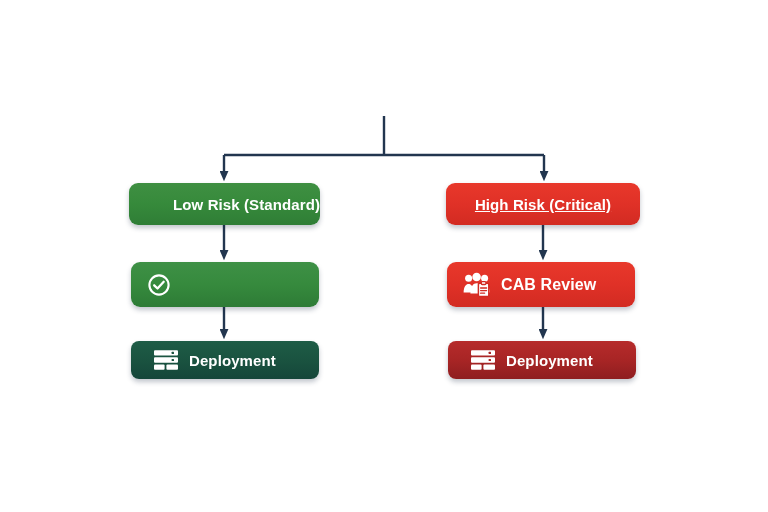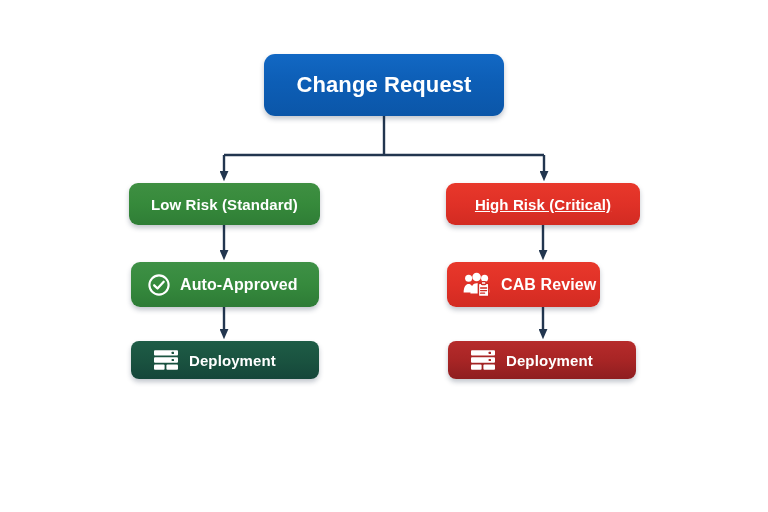--- a/index.html
+++ b/index.html
@@ -59,20 +59,21 @@
   }
 
   
   #node-low {
     left: 129px;
     top: 183px;
     width: 191px;
     height: 42px;
     background: linear-gradient(180deg, #3f8f42 0%, #368a3b 50%, #2f7d36 100%);
     font-size: 15px;
+    justify-content: flex-end;
   }
   #node-high {
     left: 446px;
     top: 183px;
     width: 194px;
     height: 42px;
     background: linear-gradient(180deg, #e8382b 0%, #e03127 50%, #d22b22 100%);
     font-size: 15px;
     text-decoration: underline;
   }
@@ -84,21 +85,21 @@
     width: 188px;
     height: 45px;
     background: linear-gradient(180deg, #3e9046 0%, #368a3d 50%, #2d7b36 100%);
     font-size: 16px;
     justify-content: flex-start;
     padding-left: 16px;
   }
   #node-cab {
     left: 447px;
     top: 262px;
-    width: 153px;
+    width: 188px;
     height: 45px;
     background: linear-gradient(180deg, #e8382b 0%, #e03127 50%, #d22b22 100%);
     font-size: 16px;
     justify-content: flex-start;
     padding-left: 16px;
   }
 
   
   #node-deploy-left {
     left: 131px;
@@ -149,40 +150,36 @@
 
     <path d="M224,225 L224,251" fill="none" stroke="#22364f" stroke-width="2.4" marker-end="url(#arrowhead)"></path>
 
     <path d="M543,225 L543,251" fill="none" stroke="#22364f" stroke-width="2.4" marker-end="url(#arrowhead)"></path>
 
     <path d="M224,307 L224,330" fill="none" stroke="#22364f" stroke-width="2.4" marker-end="url(#arrowhead)"></path>
 
     <path d="M543,307 L543,330" fill="none" stroke="#22364f" stroke-width="2.4" marker-end="url(#arrowhead)"></path>
   </svg>
 
-  <div class="node" id="node-root">
-    <span class="label">Change Request</span>
-  </div>
 
   <div class="node" id="node-low">
     <span class="label">Low Risk (Standard)</span>
   </div>
 
   <div class="node" id="node-high">
     <span class="label">High Risk (Critical)</span>
   </div>
 
   <div class="node" id="node-auto">
     <span class="ico ico-check">
       <svg width="24" height="24" viewBox="0 0 24 24">
         <circle cx="12" cy="12" r="9.6" fill="none" stroke="#ffffff" stroke-width="2.1"></circle>
         <path d="M7.2,12.3 L10.5,15.5 L16.7,8.8" fill="none" stroke="#ffffff" stroke-width="2.3" stroke-linecap="round" stroke-linejoin="round"></path>
       </svg>
     </span>
-    <span class="label">Auto-Approved</span>
   </div>
 
   <div class="node" id="node-cab">
     <span class="ico ico-people">
       <svg width="30" height="26" viewBox="0 0 30 26">
 
         <circle cx="5.6" cy="6.2" r="3.5" fill="#ffffff"></circle>
         <path d="M0.6,20.5 C0.6,14.6 3.0,12.0 5.6,12.0 C8.2,12.0 10.6,14.6 10.6,20.5 Z" fill="#ffffff"></path>
 
         <circle cx="13.6" cy="5.0" r="4.3" fill="#ffffff"></circle>

